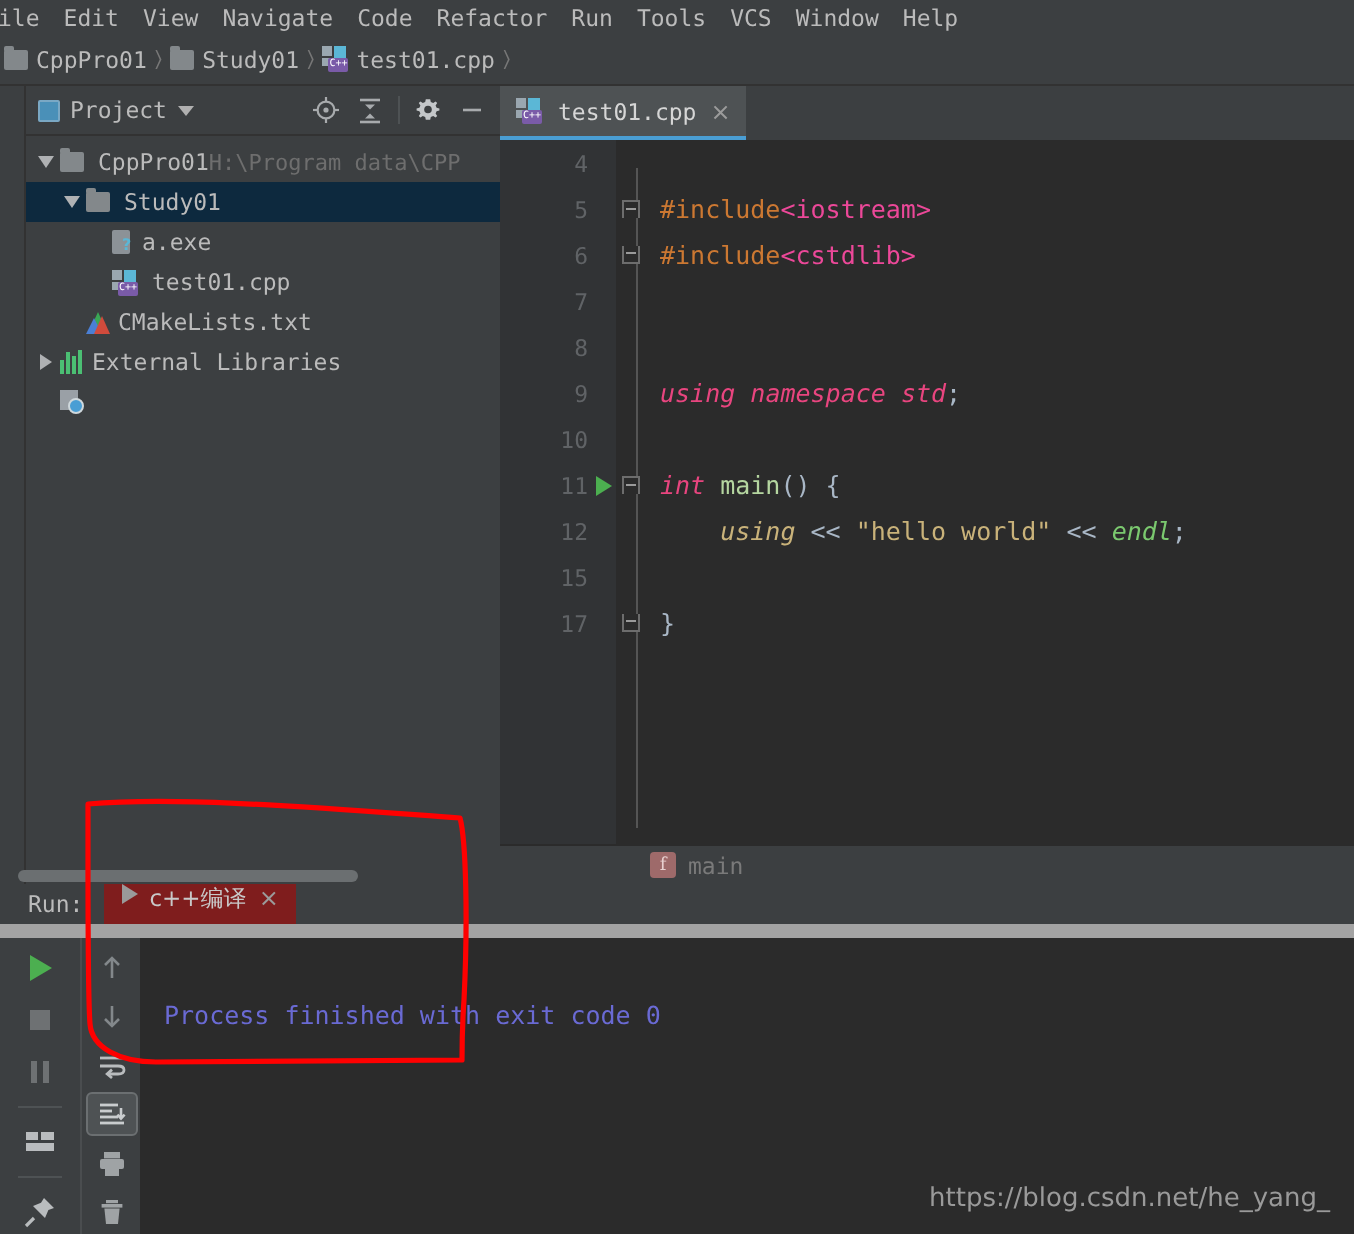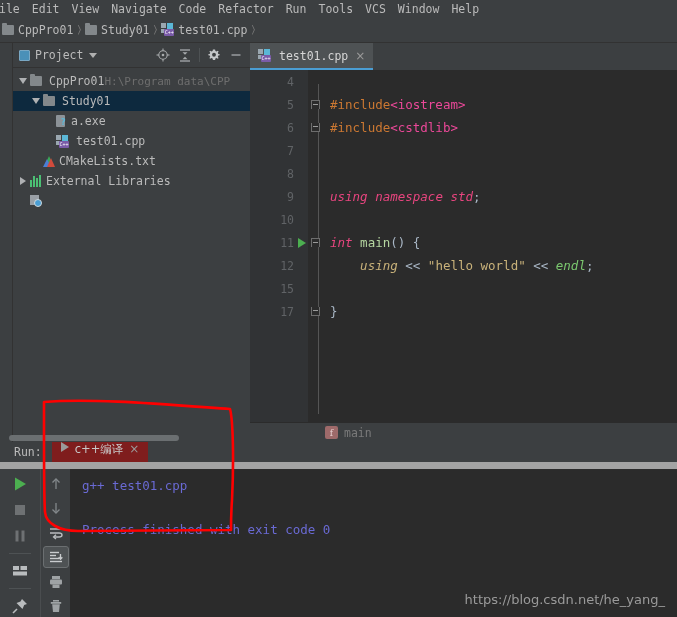--- a/index.html
+++ b/index.html
@@ -534,21 +534,20 @@
         <div class="sb-btn">
           <svg width="16" height="16" viewBox="0 0 16 16">
             <rect x="5" y="2" width="6" height="1.6" fill="#9fa3a5"></rect>
             <rect x="2.8" y="4" width="10.4" height="1.8" fill="#9fa3a5"></rect>
             <path d="M4.2 6.2 L11.8 6.2 L11 14 L5 14 Z" fill="#9fa3a5"></path>
           </svg>
         </div>
       </div>
 
       <div class="console" id="console">
-          <div class="console-line">g++ test01.cpp</div>
           <div class="console-line gap">Process finished with exit code 0</div>
         </div>
     </div>
   </div>
 
   <div class="watermark">https://blog.csdn.net/he_yang_</div>
 
   <svg class="annot" viewBox="0 0 677 617">
     <path d="M44 402 C 90 398, 160 404, 230 409 C 233 420, 234 460, 232 500
              C 231 514, 231 522, 231 530 L 78 531 C 60 531, 46 524, 45 512

